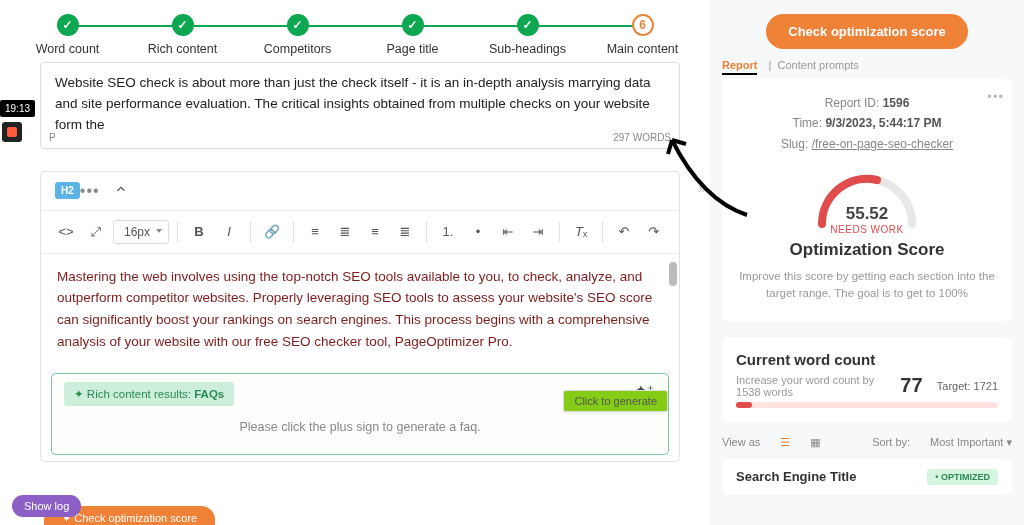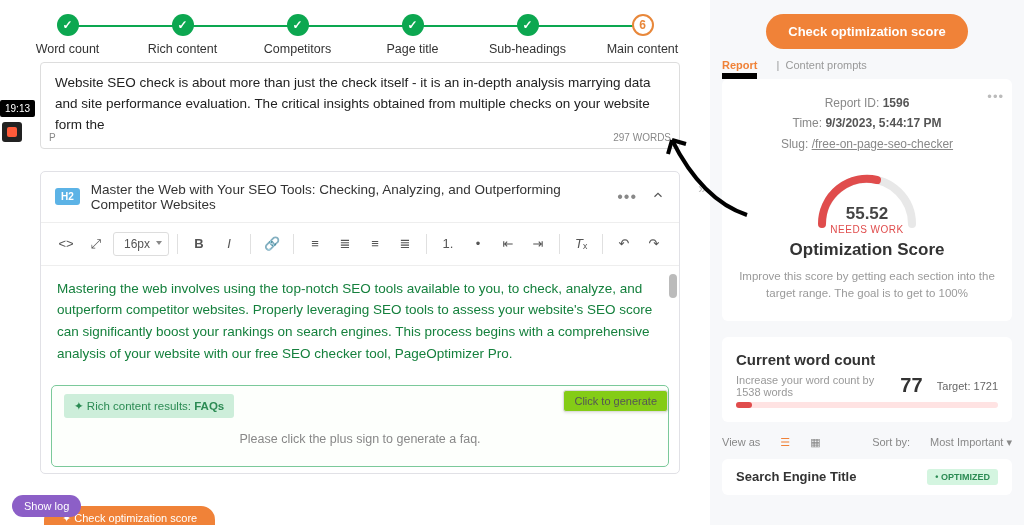--- a/index.html
+++ b/index.html
@@ -19,49 +19,49 @@
 
 
 .editor-area{flex:1;padding:0 30px 10px 40px;overflow:hidden;position:relative}
 .text-block{border:1px solid #ddd;border-radius:4px;padding:10px 14px 2px;font-size:13.5px;line-height:1.55;color:#222;position:relative;background:#fff}
 .text-block .wc{position:absolute;right:8px;bottom:2px;font-size:10px;color:#888}
 .text-block p{margin-bottom:10px}
 .pmark{position:absolute;left:8px;bottom:2px;font-size:10px;color:#888}
 
 .section-card{margin-top:22px;border:1px solid #e1e1e6;border-radius:5px;background:#fff}
 .sec-head{display:flex;align-items:center;padding:10px 14px;border-bottom:1px solid #eee}
-.h2-badge{background:#5cb3e6;color:#fff;font-size:10px;font-weight:700;padding:3px 6px;border-radius:3px;margin-right:11px}
+.h2-badge{background:#5cb3e6;color:#fff;font-size:10px;font-weight:700;padding:3px 6px;border-radius:3px;margin-right:0}
 .sec-title{flex:1;font-size:13.5px;color:#333}
 .dots{color:#888;font-size:16px;letter-spacing:1px;margin-right:14px;cursor:pointer}
 .chev{cursor:pointer}
 
 
 .toolbar{display:flex;align-items:center;padding:8px 12px;border-bottom:1px solid #eee;gap:4px}
 .tb-btn{width:26px;height:26px;display:flex;align-items:center;justify-content:center;color:#555;cursor:pointer;border-radius:3px;font-size:13px}
 .tb-sep{width:1px;height:20px;background:#e0e0e0;margin:0 4px}
 .font-sel{border:1px solid #ddd;padding:4px 18px 4px 10px;border-radius:3px;font-size:12px;color:#555;position:relative}
 .font-sel::after{content:"";position:absolute;right:6px;top:8px;border-left:3px solid transparent;border-right:3px solid transparent;border-top:4px solid #888}
 
-.editor-body{padding:12px 16px;font-size:13.5px;line-height:1.6;color:#15803d;position:relative;max-height:105px;overflow:hidden}
+.editor-body{padding:12px 16px;font-size:13.5px;line-height:1.6;color:#7f1d1d;position:relative;max-height:105px;overflow:hidden}
 .editor-body p{margin-bottom:10px}
 .scroll-thumb{position:absolute;right:2px;top:8px;width:8px;height:24px;background:#bbb;border-radius:4px}
 
 
 .faq-box{margin:14px 10px 6px;border:1.5px solid #7bc99a;border-radius:5px;padding:8px 12px 20px;position:relative;background:#fdfffc}
 .faq-chip{background:#cdeeda;color:#2b8b53;font-size:11.5px;padding:5px 10px;border-radius:3px;display:inline-block}
 .faq-chip b{color:#2b8b53}
 .faq-msg{text-align:center;color:#888;font-size:12.5px;margin-top:14px}
 .faq-plus{position:absolute;right:14px;top:8px;cursor:pointer;font-size:14px;color:#444}
 
 .tooltip{position:absolute;right:42px;top:328px;background:#84cc16;border:1px solid #ddd;padding:4px 10px;font-size:11px;color:#555;border-radius:3px;box-shadow:0 1px 3px rgba(0,0,0,.1);z-index:5}
 
 
 .check-btn{background:#f08238;color:#fff;border:none;padding:10px 22px;border-radius:18px;font-size:13px;font-weight:600;display:block;margin:14px auto 10px;cursor:pointer}
 .tabs{font-size:11px;margin-bottom:8px}
-.tabs a{color:#f08238;text-decoration:none;font-weight:600;border-bottom:6px solid #000000;padding-bottom:2px;margin-right:16px}
+.tabs a{color:#f08238;text-decoration:none;font-weight:600;border-bottom:2px solid #000000;padding-bottom:2px;margin-right:8px}
 .tabs span{color:#999}
 .report-card{background:#fff;border-radius:6px;padding:14px 10px 18px;text-align:center;position:relative}
 .report-meta{font-size:12px;color:#888;line-height:1.7}
 .report-meta b{color:#555}
 .slug{text-decoration:underline}
 .kebab{position:absolute;right:8px;top:10px;color:#bbb;letter-spacing:1px}
 .gauge{width:120px;height:70px;margin:10px auto 4px;position:relative}
 .gauge svg{width:100%;height:100%}
 .score-val{font-size:17px;font-weight:700;color:#444}
 .score-lbl{font-size:10px;color:#e04c4c;letter-spacing:.5px}
@@ -133,21 +133,20 @@
     <div class="editor-area">
       <div class="text-block">
         <p>Website SEO check is about more than just the check itself - it is an in-depth analysis marrying data and site performance evaluation. The critical insights obtained from multiple checks on your website form the</p>
         <span class="pmark">P</span>
         <span class="wc">297 WORDS</span>
       </div>
 
       <div class="section-card">
         <div class="sec-head">
           <span class="h2-badge">H2</span>
-          <span class="sec-title">Master the Web with Your SEO Tools: Checking, Analyzing, and Outperforming Competitor Websites</span>
           <span class="dots">•••</span>
           <span class="chev"><svg class="svg-icon" viewBox="0 0 24 24">
                 <path d="M6 15l6-6 6 6" stroke="#555" stroke-width="2" fill="none"></path>
               </svg></span>
         </div>
 
         <div class="toolbar">
           <span class="tb-btn">&lt;&gt;</span>
           <span class="tb-btn">⤢</span>
           <span class="font-sel">16px</span>

